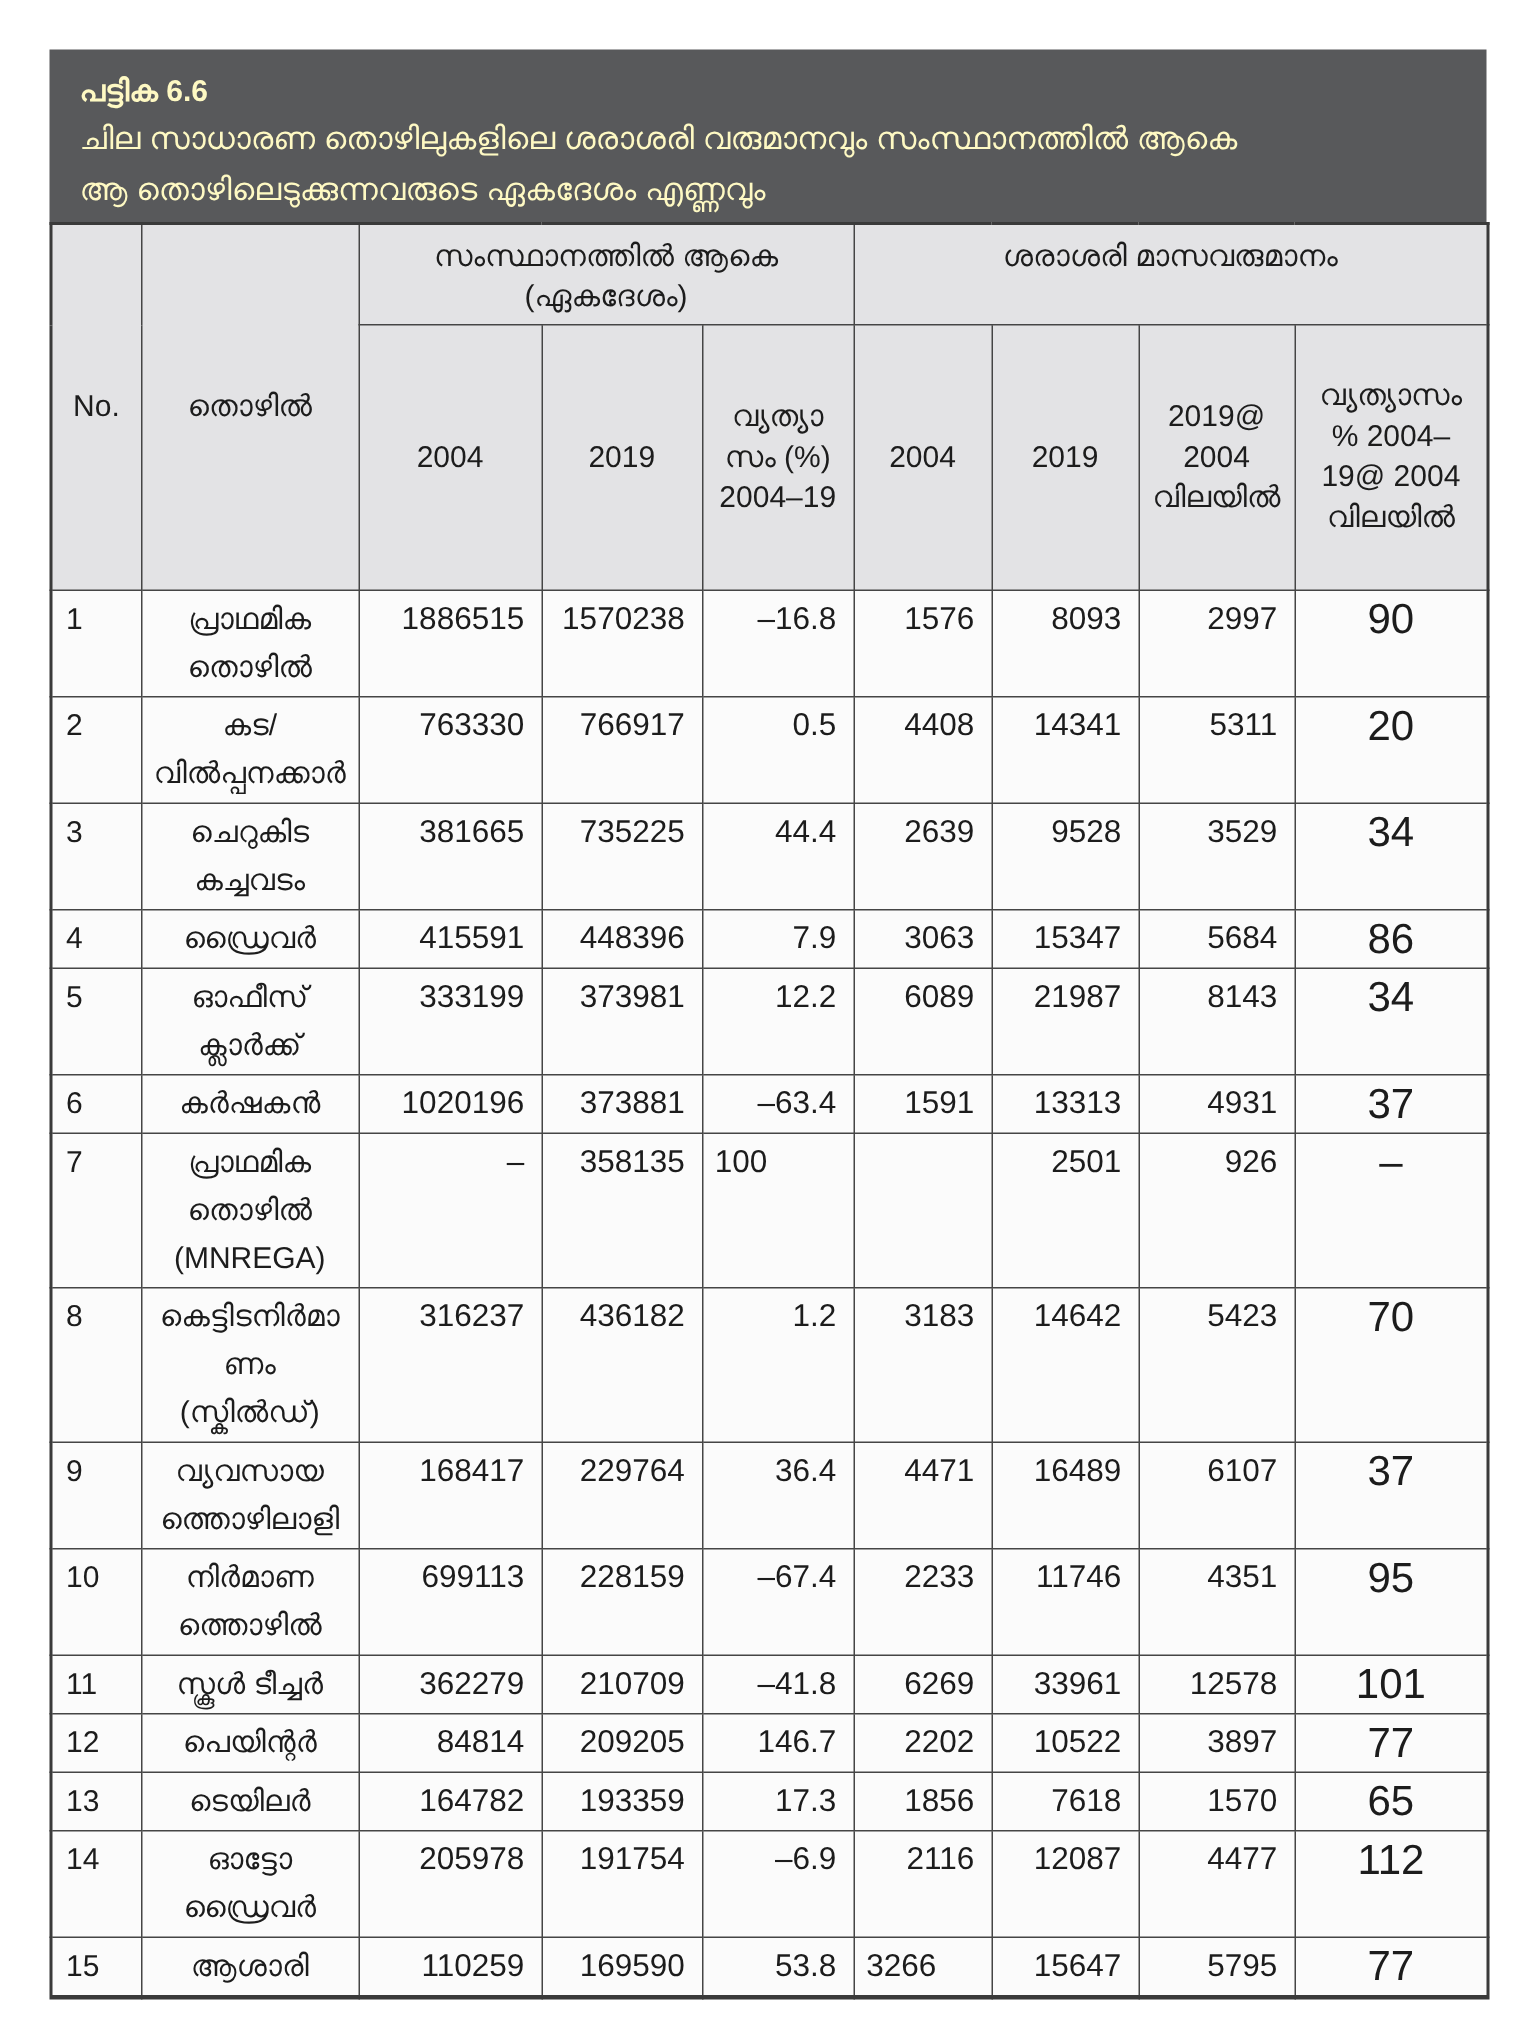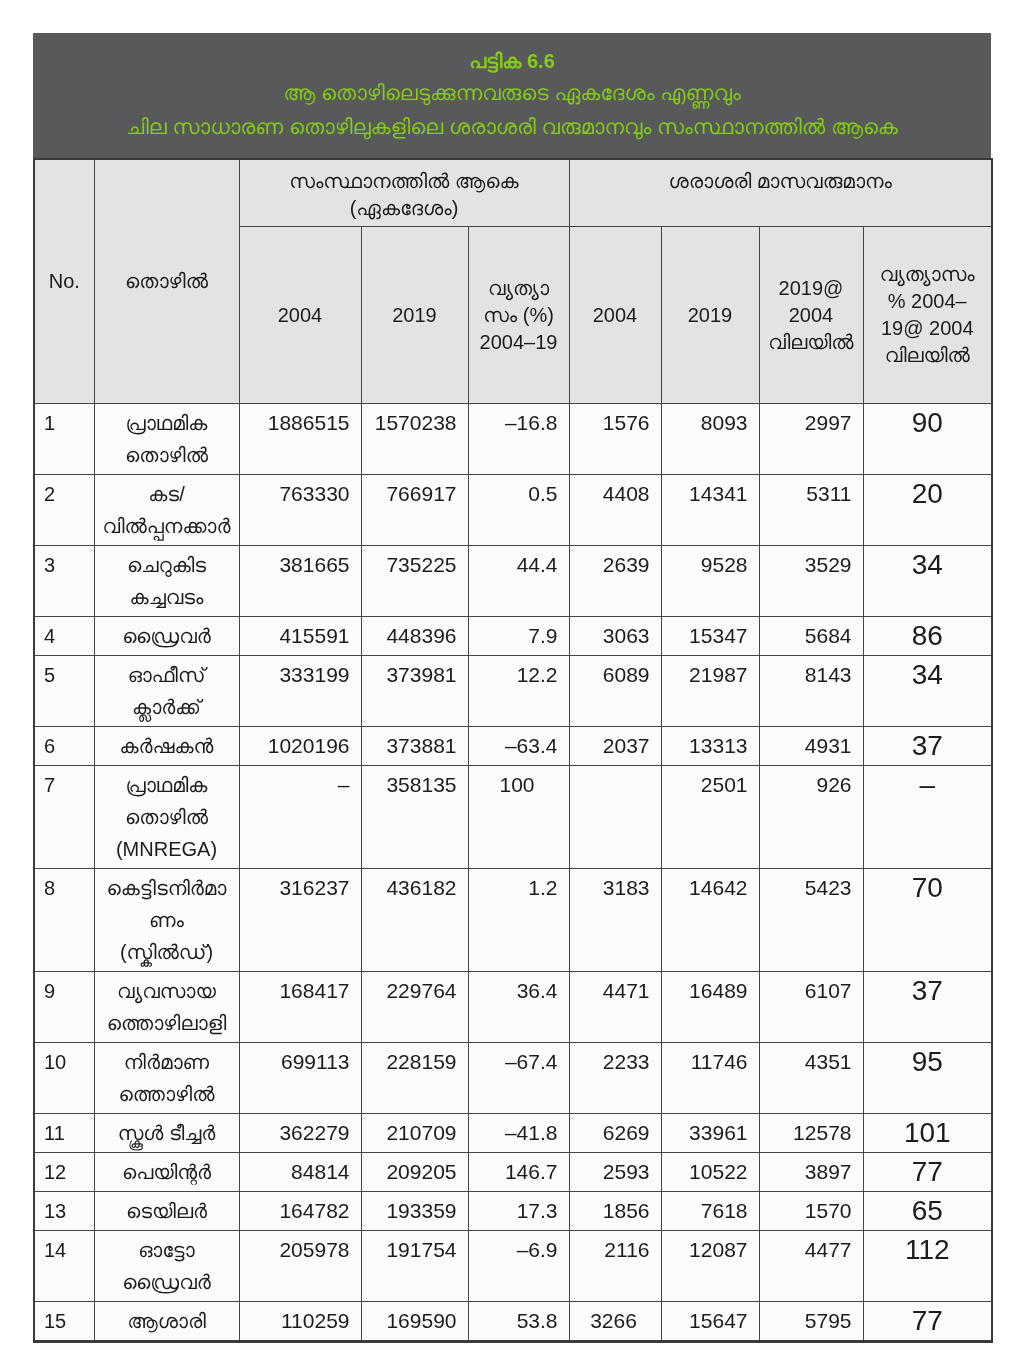--- a/index.html
+++ b/index.html
@@ -17,23 +17,22 @@
     box-sizing: border-box;
   }
   .sheet {
     position: absolute;
     left: 33px;
     top: 33px;
     width: 958px;
   }
   .title-bar {
     background: #58595b;
-    color: #84cc16;
-    text-align: center;
-    padding: 13px 20px 14px 20px;
+    color: #fef9c3;
+    padding: 13px 20px 4px 20px;
     box-sizing: border-box;
     min-height: 112px;
   }
   .title-bar .t-label {
     font-size: 20px;
     font-weight: bold;
     line-height: 30px;
   }
   .title-bar .t-sub {
     font-size: 21px;
@@ -75,32 +74,32 @@
     font-size: 20px;
     vertical-align: top;
     padding: 3px 8px 3px 8px;
     line-height: 32px;
     background: #fbfbfb;
   }
   td.c-no   { text-align: left; padding-left: 9px; }
   td.c-occ  { text-align: center; }
   td.c-num  { text-align: right; padding-right: 11px; font-size: 21px; }
   td.c-last { text-align: center; font-size: 28px; }
-  td.left   { text-align: center; }
+  td.left   { text-align: left; }
 </style>
 </head>
 <body>
 
 <div class="page">
   <div class="sheet">
 
     <div class="title-bar">
       <div class="t-label">പട്ടിക 6.6</div>
+      <div class="t-sub">ചില സാധാരണ തൊഴിലുകളിലെ ശരാശരി വരുമാനവും സംസ്ഥാനത്തിൽ ആകെ</div>
       <div class="t-sub">ആ തൊഴിലെടുക്കുന്നവരുടെ ഏകദേശം എണ്ണവും</div>
-      <div class="t-sub">ചില സാധാരണ തൊഴിലുകളിലെ ശരാശരി വരുമാനവും സംസ്ഥാനത്തിൽ ആകെ</div>
     </div>
 
     <table class="main">
       <colgroup>
         <col style="width:60px">
         <col style="width:145px">
         <col style="width:122px">
         <col style="width:107px">
         <col style="width:101px">
         <col style="width:92px">
@@ -180,21 +179,21 @@
             <td class="c-num">21987</td>
             <td class="c-num">8143</td>
             <td class="c-last">34</td>
           </tr>
           <tr>
             <td class="c-no">6</td>
             <td class="c-occ">കർഷകൻ</td>
             <td class="c-num">1020196</td>
             <td class="c-num">373881</td>
             <td class="c-num">–63.4</td>
-            <td class="c-num">2037</td>
+            <td class="c-num">1591</td>
             <td class="c-num">13313</td>
             <td class="c-num">4931</td>
             <td class="c-last">37</td>
           </tr>
           <tr>
             <td class="c-no">7</td>
             <td class="c-occ">പ്രാഥമിക തൊഴിൽ (MNREGA)</td>
             <td class="c-num">–</td>
             <td class="c-num">358135</td>
             <td class="c-num left">100</td>
@@ -246,21 +245,21 @@
             <td class="c-num">33961</td>
             <td class="c-num">12578</td>
             <td class="c-last">101</td>
           </tr>
           <tr>
             <td class="c-no">12</td>
             <td class="c-occ">പെയിന്റർ</td>
             <td class="c-num">84814</td>
             <td class="c-num">209205</td>
             <td class="c-num">146.7</td>
-            <td class="c-num">2593</td>
+            <td class="c-num">2202</td>
             <td class="c-num">10522</td>
             <td class="c-num">3897</td>
             <td class="c-last">77</td>
           </tr>
           <tr>
             <td class="c-no">13</td>
             <td class="c-occ">ടെയിലർ</td>
             <td class="c-num">164782</td>
             <td class="c-num">193359</td>
             <td class="c-num">17.3</td>

